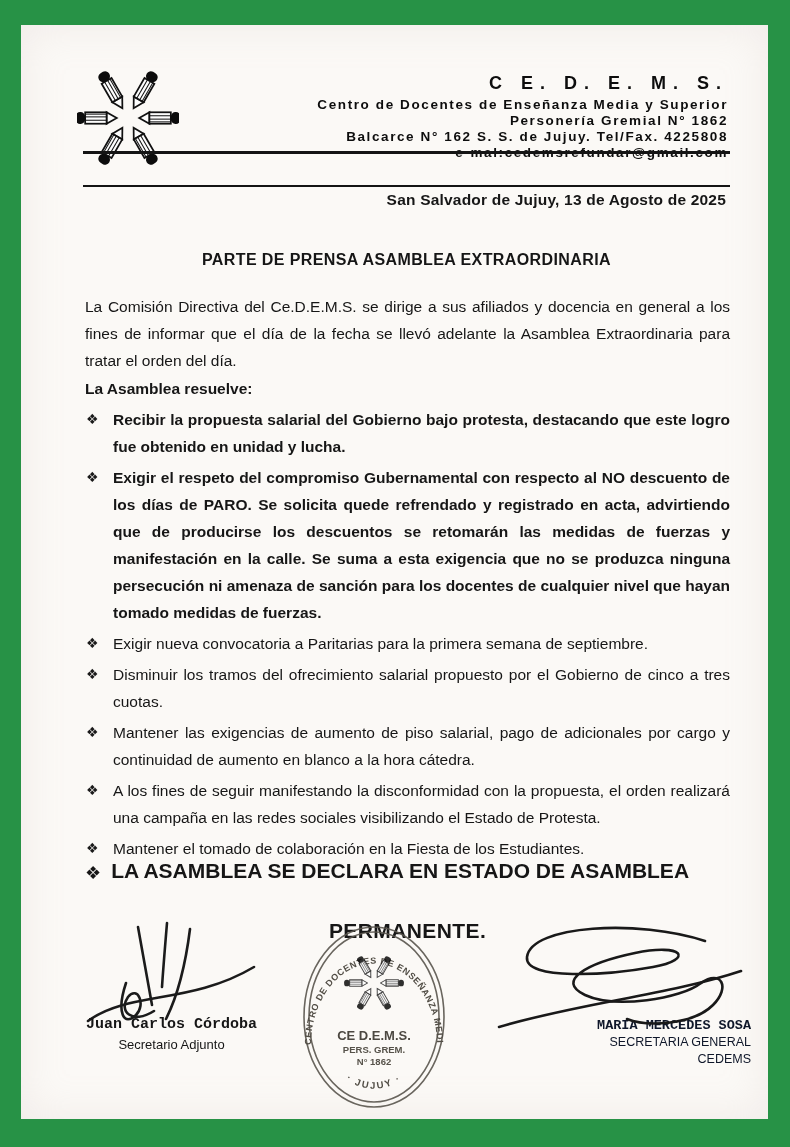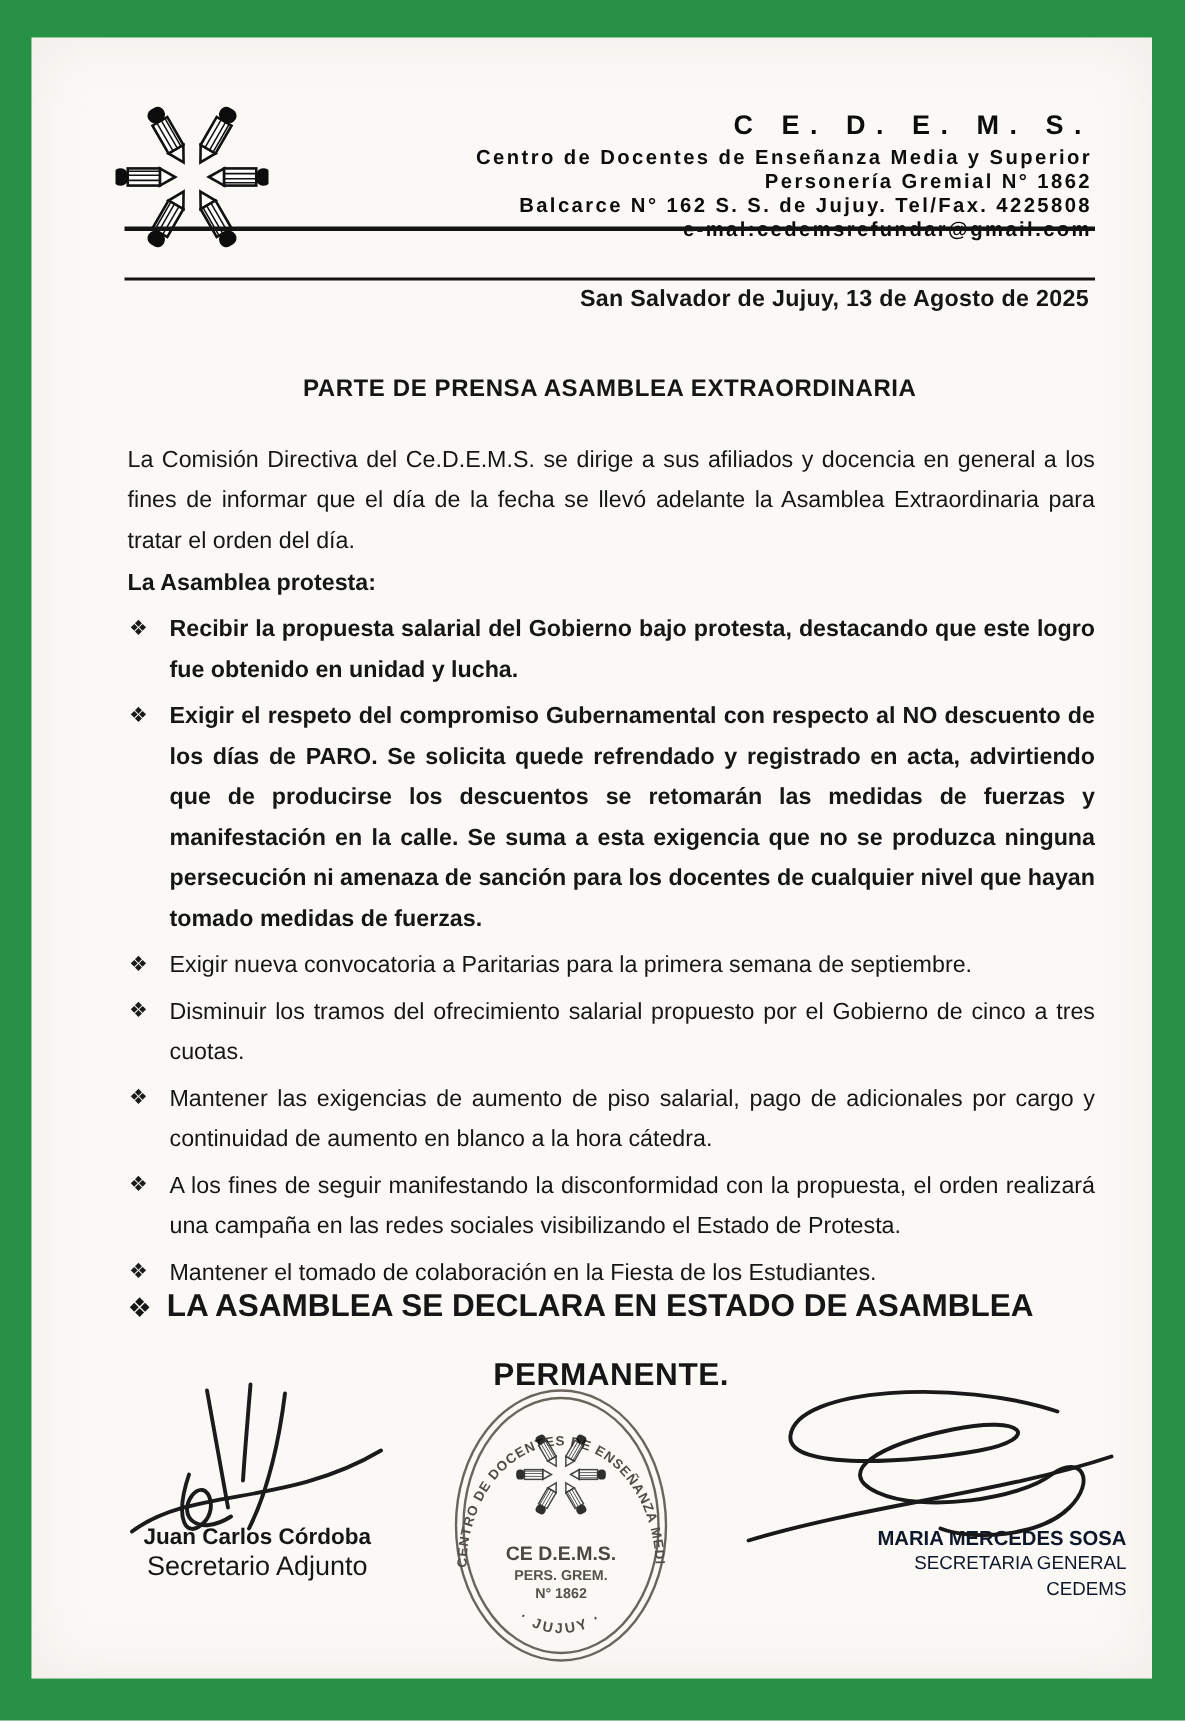--- a/index.html
+++ b/index.html
@@ -42,26 +42,26 @@
   .resolve{margin:1px 0 2px 0;font-weight:bold;}
   .bullets{list-style:none;margin:0;padding:0;}
   .bullets li{position:relative;padding-left:28px;text-align:justify;margin-top:4px;}
   .bullets li.b{font-weight:bold;}
   .dia{position:absolute;left:1px;top:0;font-size:14px;color:#1a1a1a;
        font-family:"DejaVu Sans", sans-serif;}
   
   .decl{position:absolute;top:831px;left:64px;right:38px;font-weight:bold;font-size:21px;line-height:30px;}
   .decl-l1{display:flex;align-items:flex-start;}
   .decl .dia2{font-size:18px;margin-right:10px;margin-top:2px;font-family:"DejaVu Sans", sans-serif;}
-  .decl-l2{text-align:center;margin-top:14px;letter-spacing:.4px;}
+  .decl-l2{text-align:center;margin-top:28px;letter-spacing:.4px;}
   
   .sig-left{position:absolute;left:38px;top:896px;width:225px;text-align:center;}
   .sig-left svg{display:block;margin:0 auto -14px auto;}
-  .sig-name{font-size:15px;font-weight:bold;line-height:20px;}
-  .sig-role,.sig-org{font-size:18px;line-height:19px;}
+  .sig-name{font-size:15px;font-weight:bold;line-height:20px;font-family:Liberation Mono, monospace;}
+  .sig-role,.sig-org{font-size:13px;line-height:19px;}
   .stamp{position:absolute;left:277px;top:896px;width:152px;height:192px;}
   .sig-right{position:absolute;left:448px;top:900px;width:282px;}
   .sig-right svg{position:absolute;left:0;top:0;}
   .sig-right .txt{margin-top:92px;text-align:right;color:#0f172a;}
   .sig-right .sig-name{font-size:13.5px;line-height:17px;}
   .sig-right .sig-role,.sig-right .sig-org{font-size:12.5px;line-height:17px;}
 </style>
 </head>
 <body>
 
@@ -102,21 +102,21 @@
 
   <div class="rule rule1"></div>
   <div class="rule rule2"></div>
 
   <div class="date-line">San Salvador de Jujuy, 13 de Agosto de 2025</div>
 
   <h1 class="doc-title">PARTE DE PRENSA ASAMBLEA EXTRAORDINARIA</h1>
 
   <div class="flow">
     <p class="intro">La Comisión Directiva del Ce.D.E.M.S. se dirige a sus afiliados y docencia en general a los fines de informar que el día de la fecha se llevó adelante la Asamblea Extraordinaria para tratar el orden del día.</p>
-    <p class="resolve">La Asamblea protesta:</p>
+    <p class="resolve">La Asamblea resuelve:</p>
     <ul class="bullets">
       <li class="b">
         <span class="dia">❖</span>
         <span>Recibir la propuesta salarial del Gobierno bajo protesta, destacando que este logro fue obtenido en unidad y lucha.</span>
       </li>
       <li class="b">
         <span class="dia">❖</span>
         <span>Exigir el respeto del compromiso Gubernamental con respecto al NO descuento de los días de PARO. Se solicita quede refrendado y registrado en acta, advirtiendo que de producirse los descuentos se retomarán las medidas de fuerzas y manifestación en la calle. Se suma a esta exigencia que no se produzca ninguna persecución ni amenaza de sanción para los docentes de cualquier nivel que hayan tomado medidas de fuerzas.</span>
       </li>
       <li>

